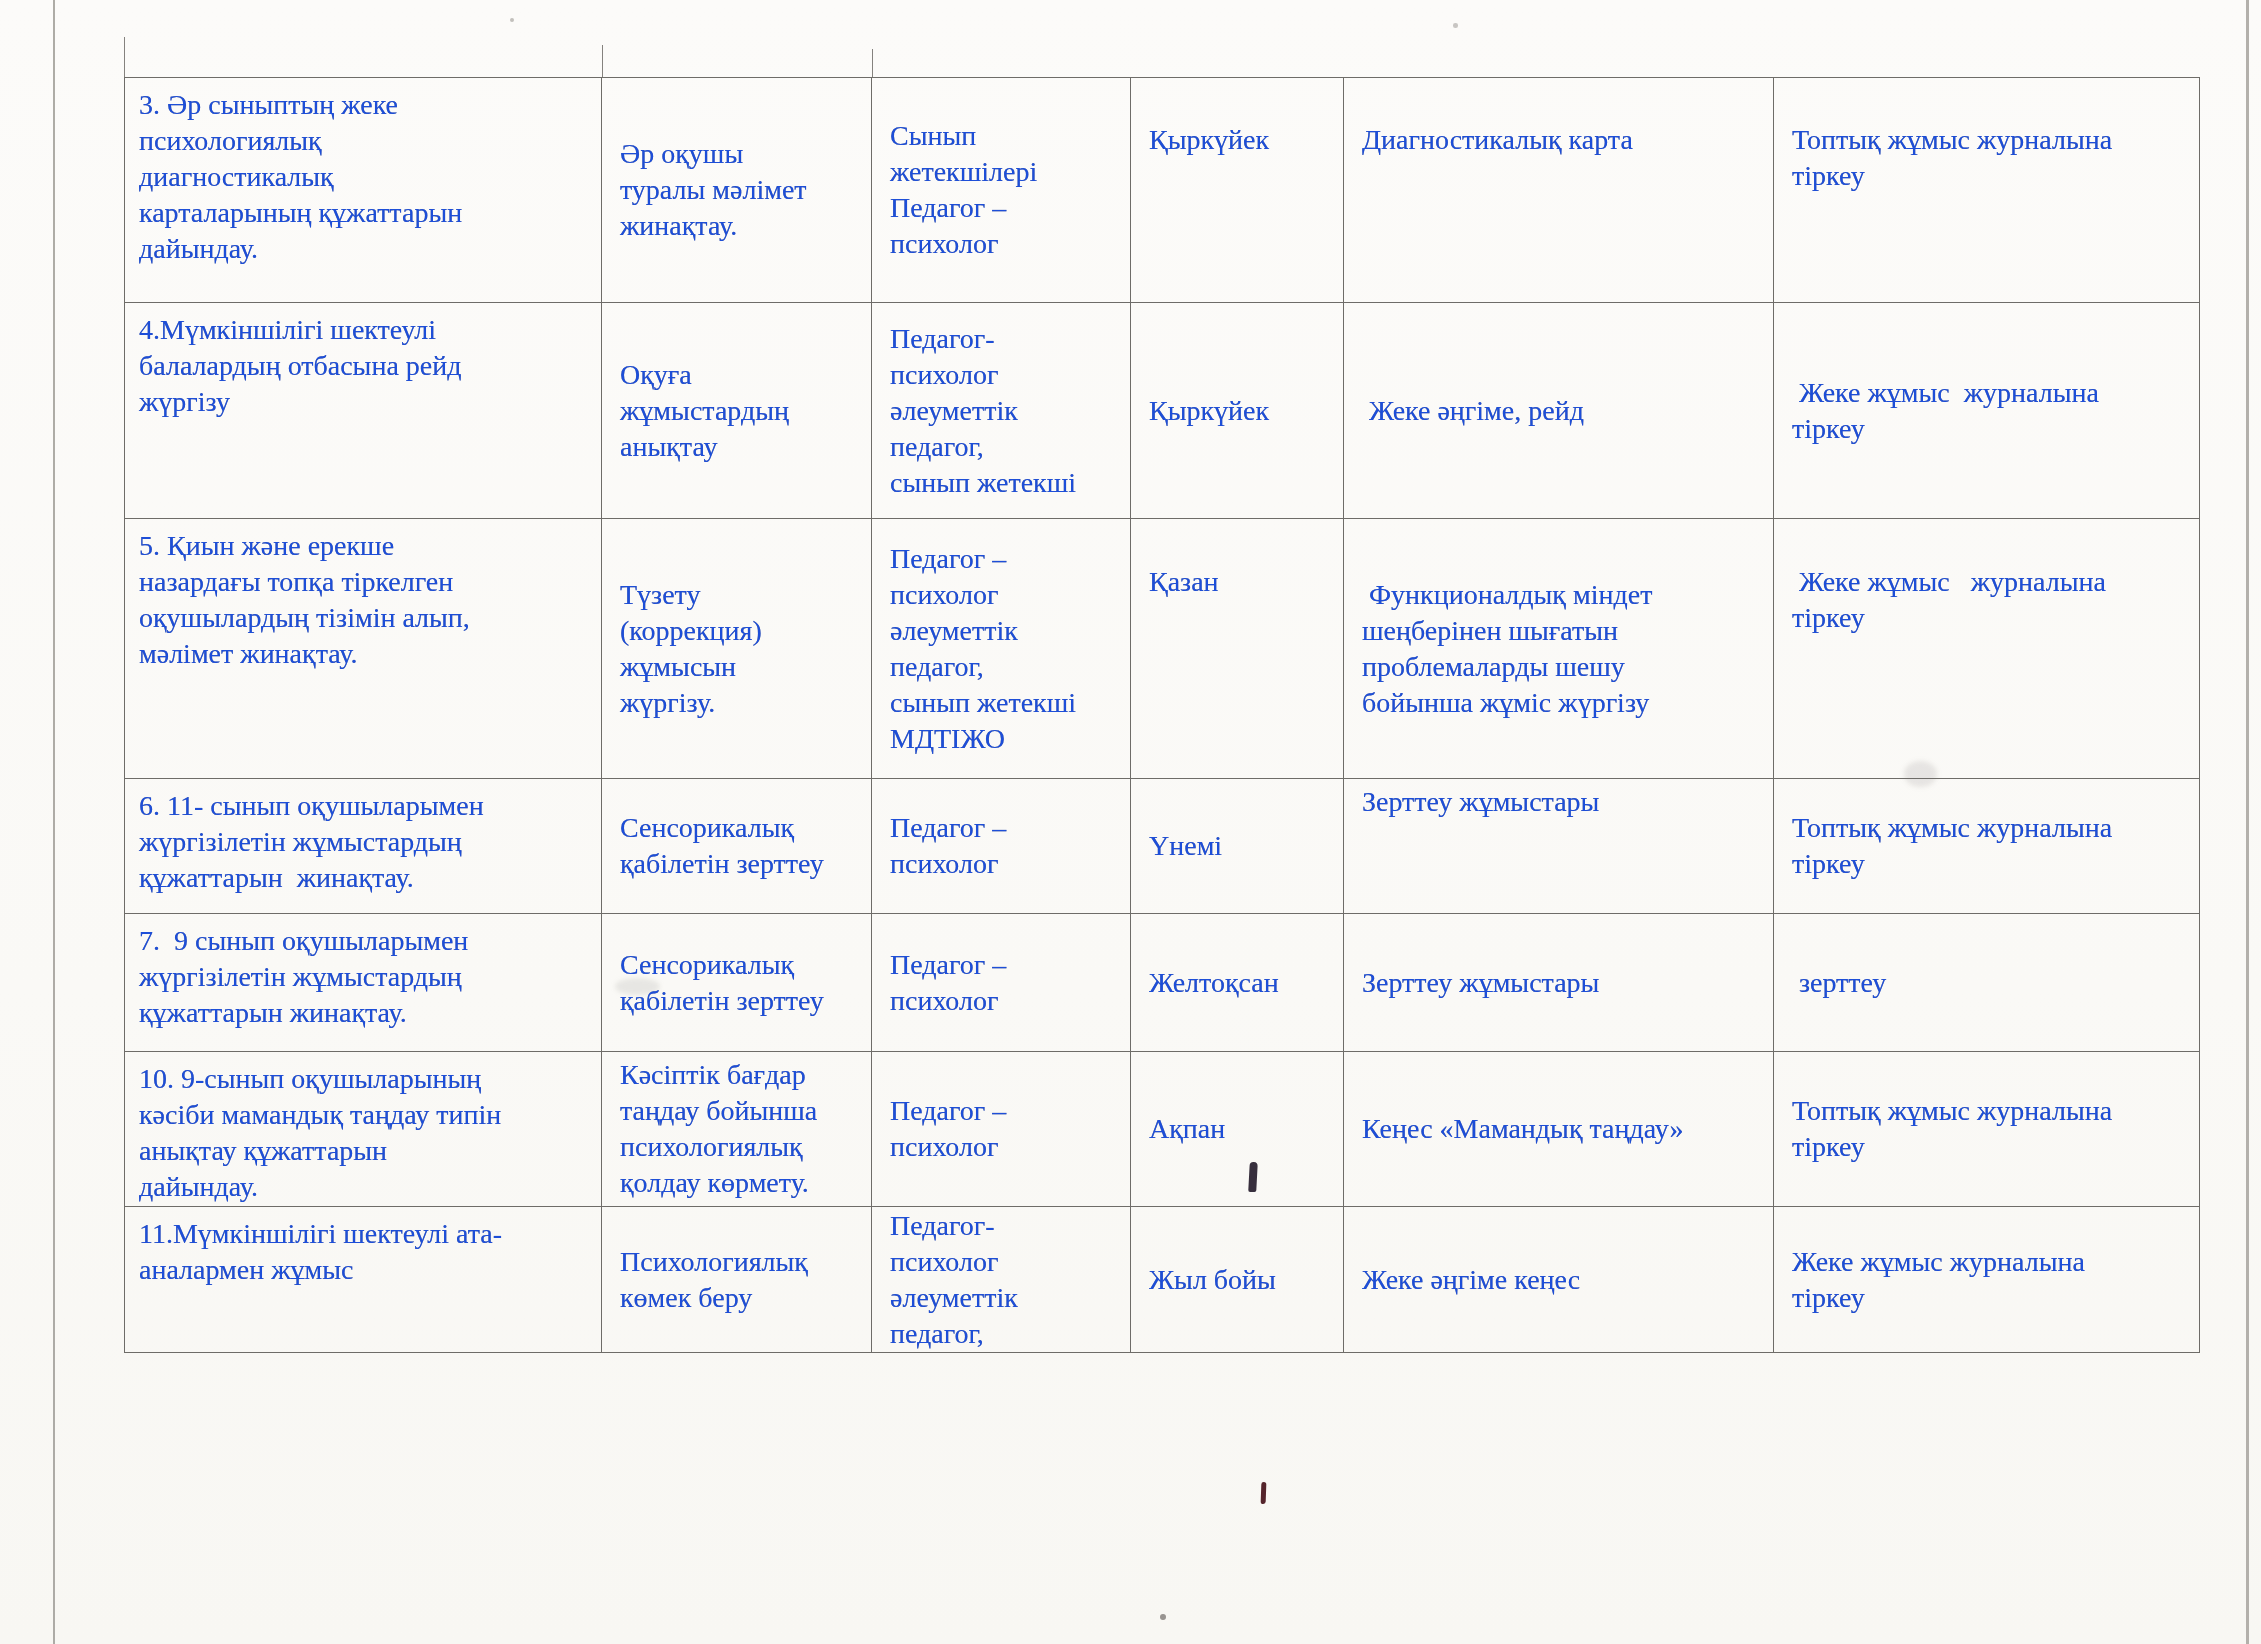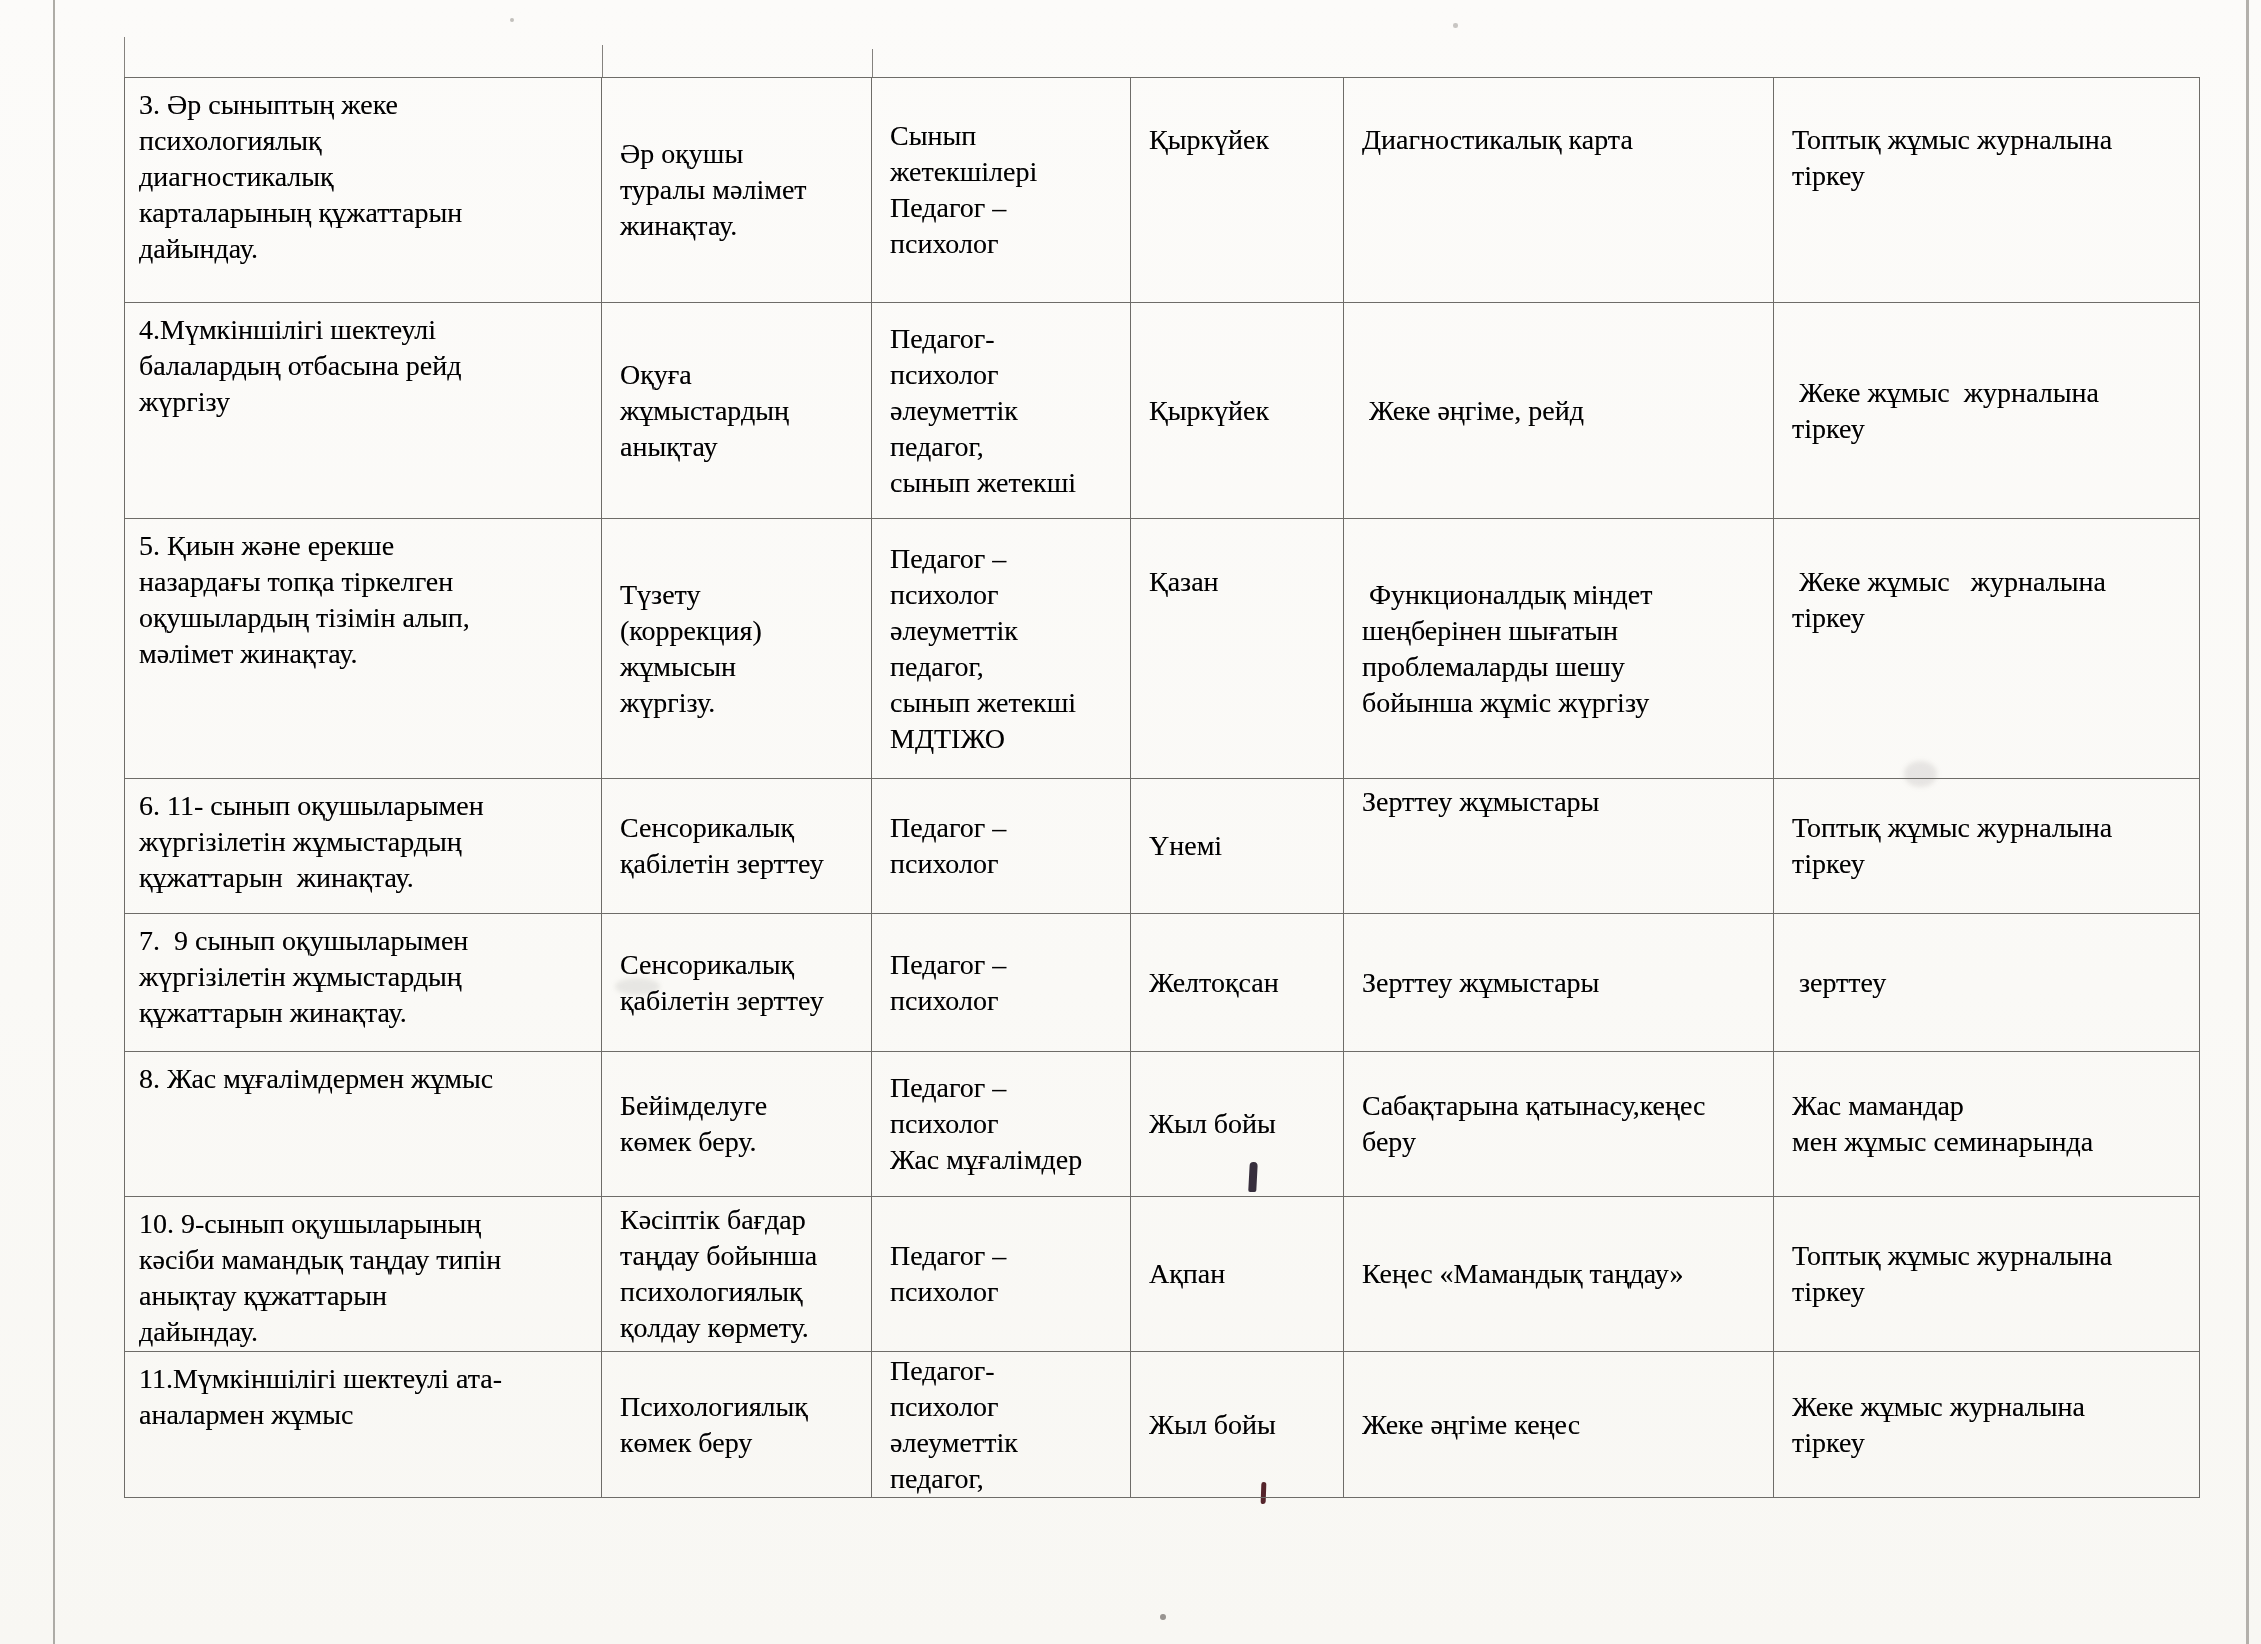--- a/index.html
+++ b/index.html
@@ -35,21 +35,21 @@
     position:absolute;left:124px;top:77px;
     border-collapse:collapse;table-layout:fixed;width:2076px;
   }
   col.c1{width:477px;} col.c2{width:270px;} col.c3{width:259px;}
   col.c4{width:213px;} col.c5{width:430px;} col.c6{width:426px;}
   td{
     border:1.3px solid #6e6c68;
     vertical-align:middle;
     padding:0 13px 0 18px;
     font-size:28px;line-height:36px;
-    color:#000000;
+    color:#1d4ed8;
     text-shadow:0 0 0.6px rgba(72,67,77,.55);
     white-space:pre;overflow:hidden;
   }
   td:first-child{vertical-align:top;padding-top:9px;padding-left:14px;}
   td:nth-child(2){padding-right:8px;}
   tr.r1{height:225px;} tr.r2{height:216px;} tr.r3{height:260px;}
   tr.r4{height:135px;} tr.r5{height:138px;} tr.r6{height:145px;}
   tr.r7{height:156px;} tr.r8{height:155px;} tr.r9{height:146px;}
   tr:nth-child(1) td:nth-child(n+4){vertical-align:top;padding-top:44px;}
   tr:nth-child(3) td:nth-child(4),
@@ -159,33 +159,20 @@
 жүргізілетін жұмыстардың
 құжаттарын жинақтау.</td>
         <td>Сенсорикалық
 қабілетін зерттеу</td>
         <td>Педагог –
 психолог</td>
         <td>Желтоқсан</td>
         <td>Зерттеу жұмыстары</td>
         <td> зерттеу</td>
       </tr>
-      <tr class="r6">
-        <td>8. Жас мұғалімдермен жұмыс</td>
-        <td>Бейімделуге
-көмек беру.</td>
-        <td>Педагог –
-психолог
-Жас мұғалімдер</td>
-        <td>Жыл бойы</td>
-        <td>Сабақтарына қатынасу,кеңес
-беру</td>
-        <td>Жас мамандар
-мен жұмыс семинарында</td>
-      </tr>
       <tr class="r8">
         <td>10. 9-сынып оқушыларының
 кәсіби мамандық таңдау типін
 анықтау құжаттарын
 дайындау.</td>
         <td>Кәсіптік бағдар
 таңдау бойынша
 психологиялық
 қолдау көрмету.</td>
         <td>Педагог –

